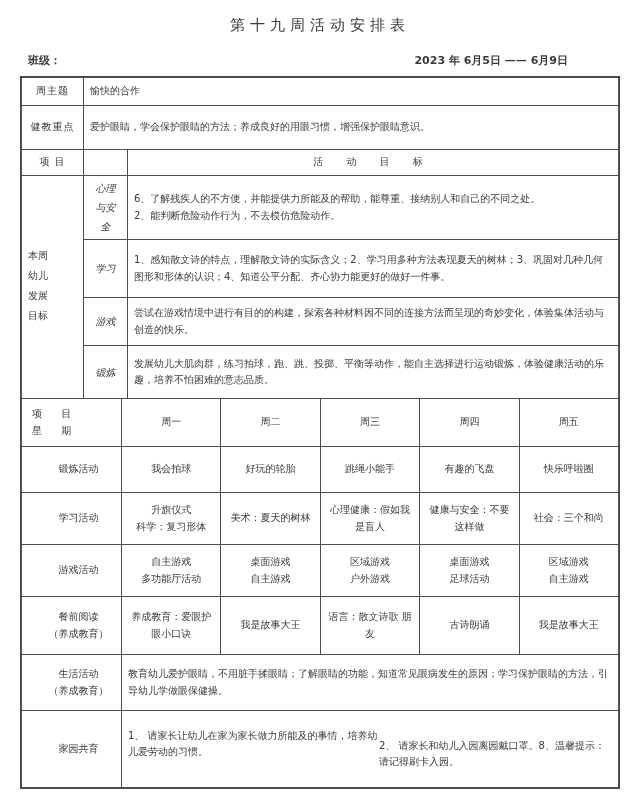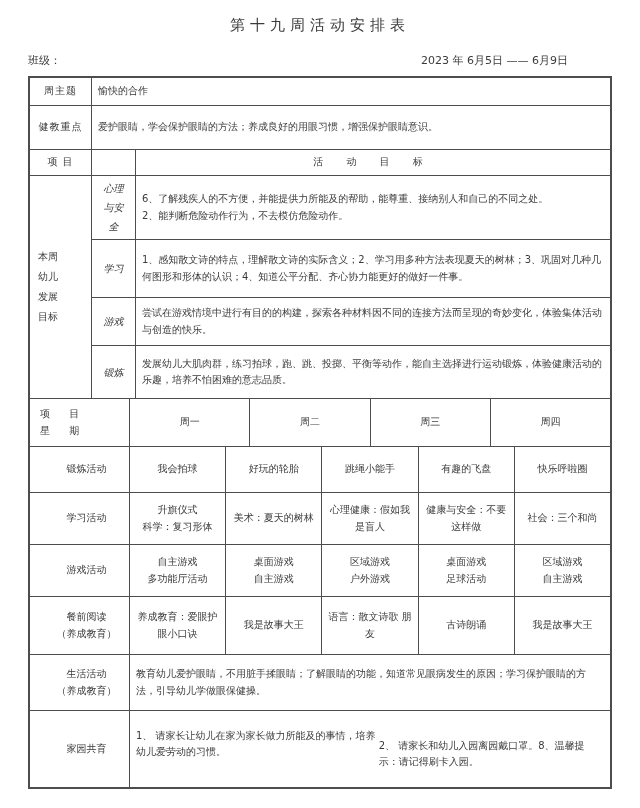--- a/index.html
+++ b/index.html
@@ -19,24 +19,25 @@
   .title{
     margin:0;padding-top:16px;
     text-align:center;
     font-size:15px;font-weight:normal;
     letter-spacing:5px;
   }
   .meta{
     display:flex;justify-content:space-between;align-items:flex-end;
     margin:18px 28px 8px 28px;
     font-size:11px;
+    font-weight:bold;
   }
   .meta .date{margin-right:44px;}
   .sheet{
-    margin:0 28px;
+    margin:0 20px;
     border:2px solid var(--border);
     font-size:10px;
     line-height:1.65;
   }
   .row{display:flex;border-bottom:1px solid var(--border);}
   .row:last-child{border-bottom:none;}
   .cell{
     border-right:1px solid var(--border);
     padding:3px 6px;
     display:flex;align-items:center;
@@ -47,21 +48,22 @@
   .center{justify-content:center;text-align:center;}
   .pre{white-space:pre-line;}
   .c-label{width:62px;flex:0 0 62px;justify-content:center;text-align:center;letter-spacing:1px;}
   .c-sub{width:44px;flex:0 0 44px;justify-content:center;text-align:center;font-style:italic;}
   .c-wlabel{width:100px;flex:0 0 100px;justify-content:center;text-align:center;padding-left:20px;}
   .c-day{flex:1;justify-content:center;text-align:center;}
   .vert{
     width:2.5em;flex:0 0 62px;
     word-break:break-all;
     line-height:2.0;
-    text-align:right;
+    text-align:left;
+    font-family:Liberation Mono, monospace;
   }
   .vert > span{display:inline-block;width:2.2em;}
   .vert2 > span{display:inline-block;width:2.2em;word-break:break-all;line-height:1.9;text-align:center;}
   .goalcol{flex:1;display:flex;flex-direction:column;}
   .goalcol .row:last-child{border-bottom:none;}
   .goalhead{font-size:10px;letter-spacing:10px;}
   .corner{flex-direction:column;align-items:flex-start;justify-content:center;padding-left:10px;}
   .corner span{display:block;letter-spacing:8px;}
   .h-theme{min-height:28px;}
   .h-health{min-height:44px;}
@@ -145,20 +147,21 @@
 
     <div class="row h-whead">
       <div class="cell c-wlabel corner">
         <span>项 目</span>
         <span>星 期</span>
       </div>
       <div class="cell c-day">周一</div>
       <div class="cell c-day">周二</div>
       <div class="cell c-day">周三</div>
       <div class="cell c-day">周四</div>
+      <div class="cell c-day">周五</div>
     </div>
 
     <div class="row h-ex">
       <div class="cell c-wlabel pre">锻炼活动</div>
       <div class="cell c-day pre">我会拍球</div>
       <div class="cell c-day pre">好玩的轮胎</div>
       <div class="cell c-day pre">跳绳小能手</div>
       <div class="cell c-day pre">有趣的飞盘</div>
       <div class="cell c-day pre">快乐呼啦圈</div>
     </div>

